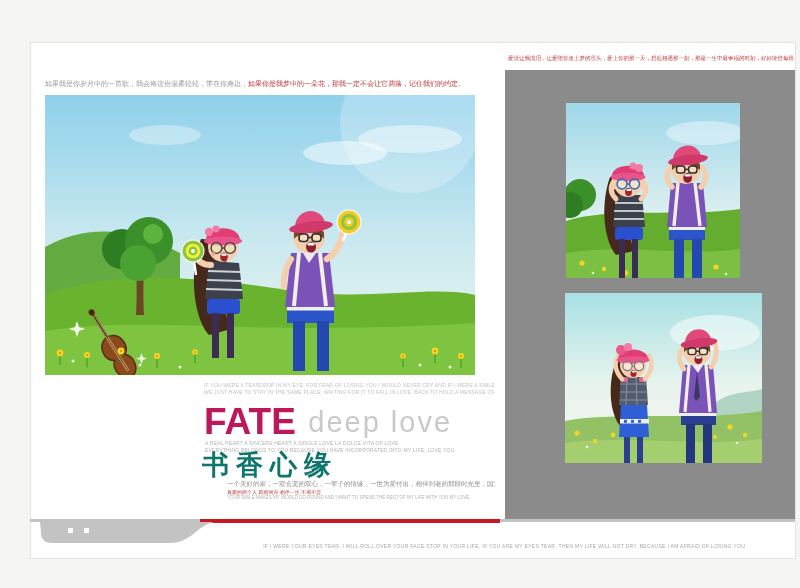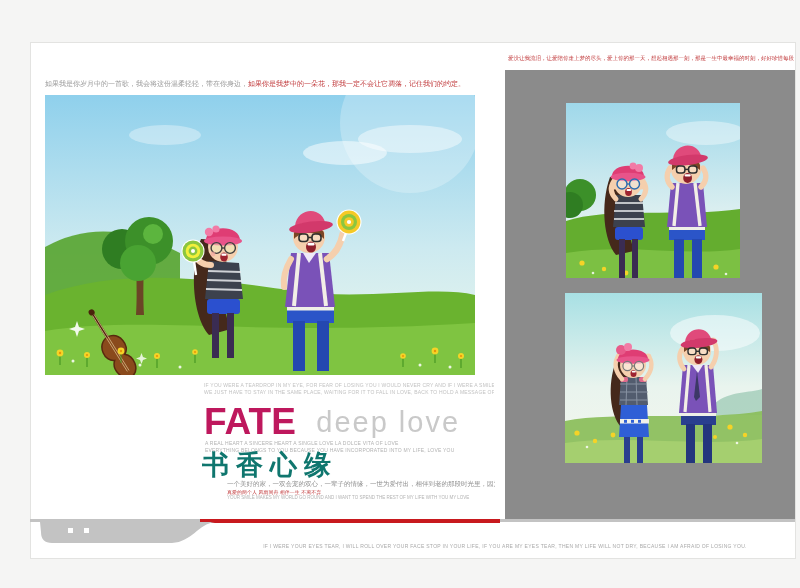--- a/index.html
+++ b/index.html
@@ -28,21 +28,21 @@
   #photo-captions{left:204px;top:382px;width:290px;}
   .tinycap{font-size:5px;line-height:6.5px;color:#c2c2c2;letter-spacing:.2px;white-space:nowrap;overflow:hidden;}
   #fate-row{left:204px;top:404px;width:280px;height:38px;}
   #fate-title{
     font-size:37px;font-weight:900;color:#be185d;
     letter-spacing:0px;line-height:36px;display:inline-block;
     transform:scaleY(1.02);
   }
   #fate-sub{
     font-size:29px;font-weight:400;color:#c9c9c9;letter-spacing:2px;
-    display:inline-block;margin-left:16px;vertical-align:top;line-height:36px;
+    display:inline-block;margin-left:8px;vertical-align:top;line-height:36px;
   }
   #logo-taglines{left:205px;top:440px;width:280px;}
   .tagline{font-size:5px;line-height:6.5px;color:#b3b3b3;letter-spacing:.2px;white-space:nowrap;overflow:hidden;}
   #chinese-title{
     left:202px;top:450px;width:300px;height:30px;
     font-family:Liberation Sans, sans-serif;
     font-size:27px;font-weight:bold;color:#0f766e;letter-spacing:7px;line-height:30px;
   }
   #body-line-cn{left:227px;top:480px;width:268px;font-size:6.5px;line-height:8px;color:#8f8f8f;}
   #body-line-red{left:227px;top:489px;width:268px;font-size:5px;line-height:6px;color:#c0393b;}

